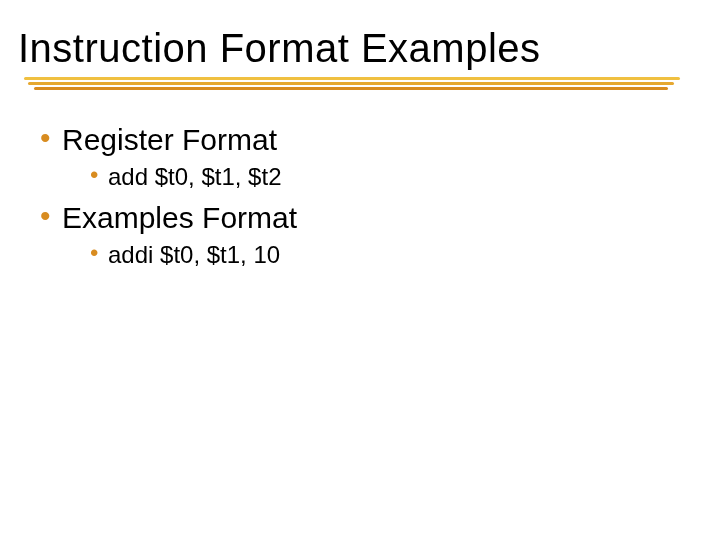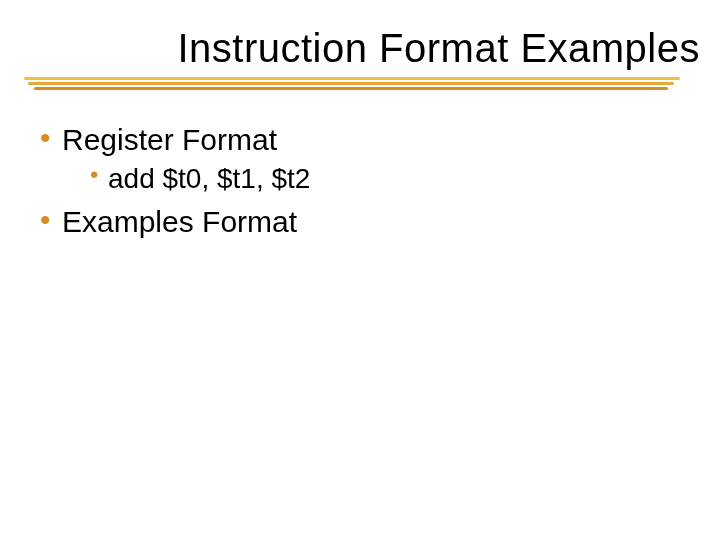--- a/index.html
+++ b/index.html
@@ -16,21 +16,20 @@
     width: 720px;
     height: 540px;
     box-sizing: border-box;
     padding: 20px 20px 20px 18px;
   }
   .title {
     font-size: 40px;
     font-weight: normal;
     margin: 6px 0 0 0;
     letter-spacing: 0.5px;
-    text-align: right;
   }
   .underline-area {
     position: relative;
     height: 24px;
     margin-top: 6px;
   }
   .uline {
     position: absolute;
     height: 3px;
     border-radius: 2px;
@@ -60,21 +59,21 @@
     line-height: 1;
   }
   ul.level2 {
     list-style: none;
     padding: 0;
     margin: 6px 0 10px 28px;
   }
   ul.level2 > li {
     position: relative;
     padding-left: 18px;
-    font-size: 28px;
+    font-size: 24px;
     margin: 2px 0;
   }
   ul.level2 > li::before {
     content: "•";
     position: absolute;
     left: 0;
     top: 0;
     color: #d88c20;
     font-size: 24px;
     line-height: 1;
@@ -97,16 +96,21 @@
     <li>
       <span>Register Format</span>
       <ul class="level2">
         <li>
           <span>add $t0, $t1, $t2</span>
         </li>
       </ul>
     </li>
     <li>
       <span>Examples Format</span>
+      <ul class="level2">
+        <li>
+          <span>addi $t0, $t1, 10</span>
+        </li>
+      </ul>
     </li>
   </ul>
 
 </div>
 
 </body></html>

